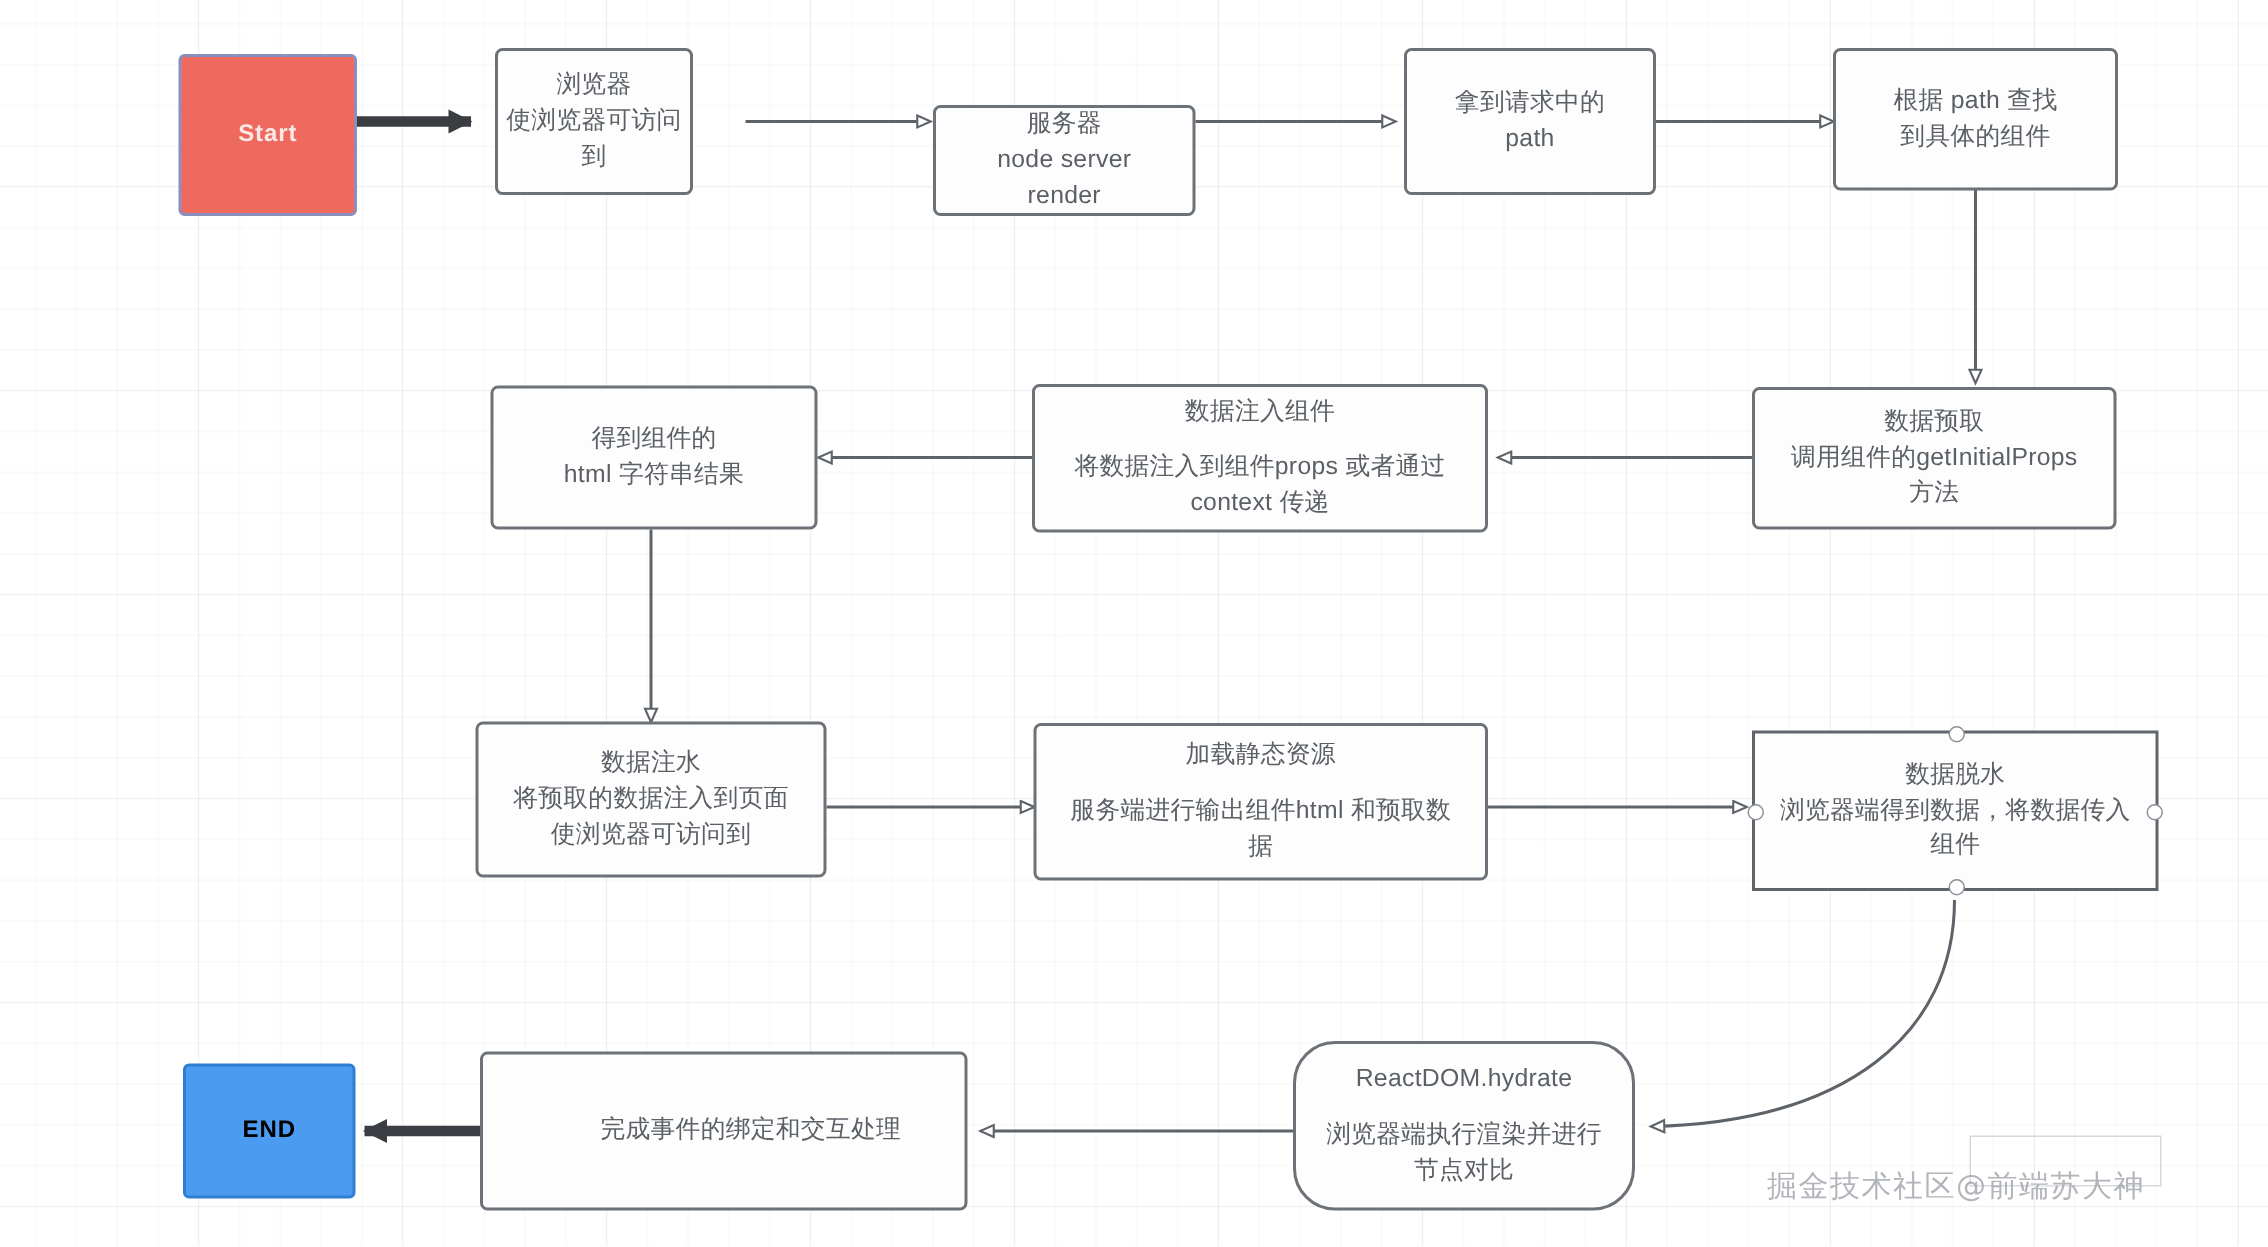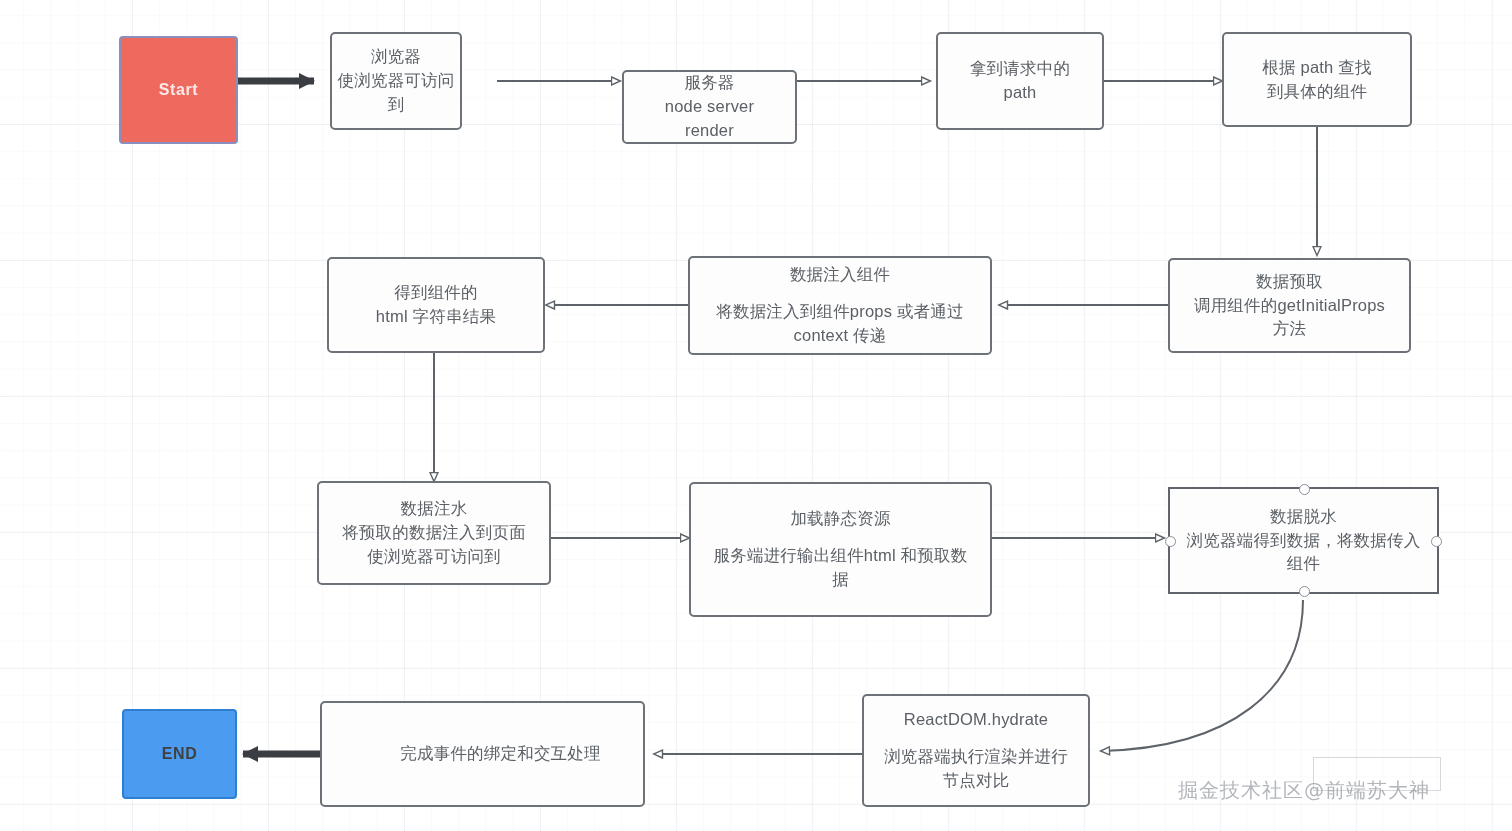--- a/index.html
+++ b/index.html
@@ -54,21 +54,21 @@
     letter-spacing: 0.6px;
   }
   .node.start {
     background: #ee6a5f;
     border: 2px solid #8a8fbd;
     color: #fce9e7;
   }
   .node.end {
     background: #4b9bf0;
     border: 2px solid #2e7ed2;
-    color: #404040;
+    color: #000000;
   }
   
   .node.selected {
     border-radius: 0;
     border-color: #60656b;
   }
   .handle {
     position: absolute;
     width: 9px;
     height: 9px;
@@ -222,38 +222,38 @@
     <span class="ttl">得到组件的</span>
     <span class="sub">html  字符串结果</span>
   </div>
 
   <div class="node process" style="left:317px; top:481px; width:234px; height:104px;">
     <span class="ttl">数据注水</span>
     <span class="sub">将预取的数据注入到页面</span>
     <span class="sub">使浏览器可访问到</span>
   </div>
 
-  <div class="node process" style="left:689px; top:482px; width:303px; height:135px;">
+  <div class="node process" style="left:689px; top:482px; width:303px; height:105px;">
     <span class="ttl">加载静态资源</span>
     <span class="gap"></span>
     <span class="sub">服务端进行输出组件html 和预取数</span>
     <span class="sub">据</span>
   </div>
 
   <div class="node process selected" style="left:1168px; top:487px; width:271px; height:107px;">
     <span class="ttl">数据脱水</span>
     <span class="sub">浏览器端得到数据，将数据传入</span>
     <span class="sub">组件</span>
     <span class="handle top"></span>
     <span class="handle bottom"></span>
     <span class="handle left"></span>
     <span class="handle right"></span>
   </div>
 
-  <div class="node process" style="left:862px; top:694px; width:228px; height:113px;">
+  <div class="node process" style="left:862px; top:694px; width:228px; height:113px;border-radius:28px;">
     <span class="ttl">ReactDOM.hydrate</span>
     <span class="gap"></span>
     <span class="sub">浏览器端执行渲染并进行</span>
     <span class="sub">节点对比</span>
   </div>
 
   <div class="node process" style="left:320px; top:701px; width:325px; height:106px;padding-left:36px;">
     <span class="ttl">完成事件的绑定和交互处理</span>
   </div>
 

